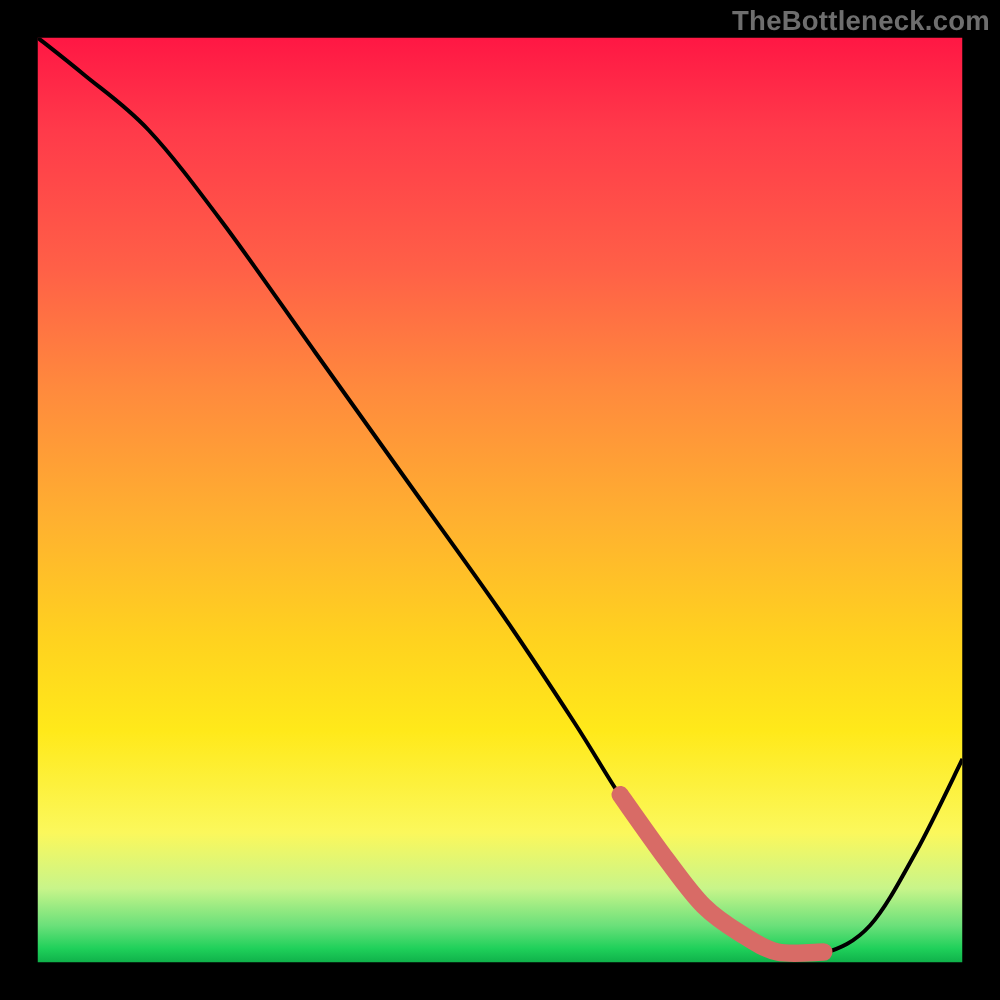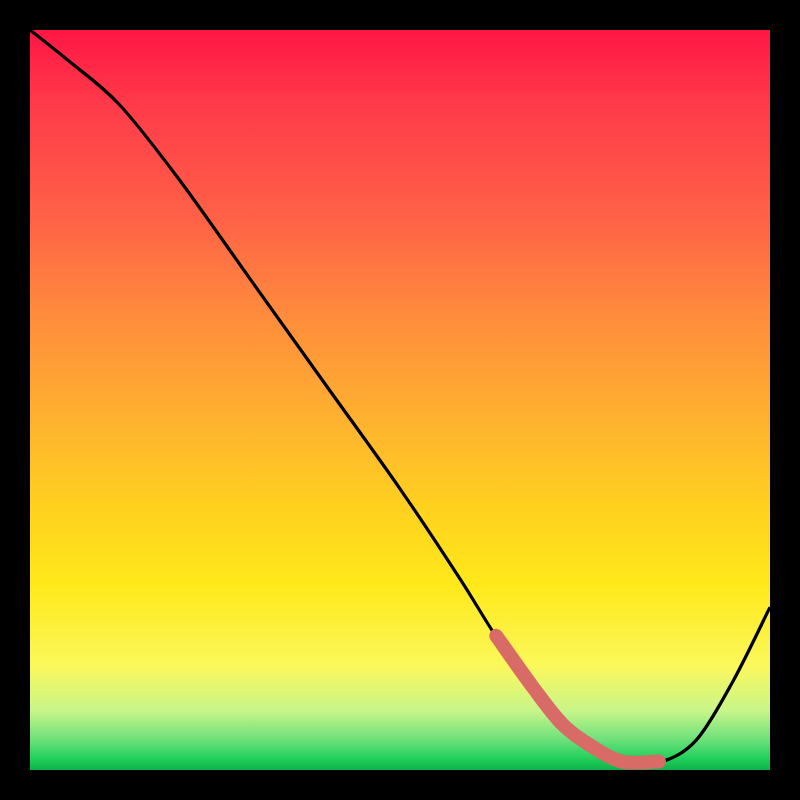--- a/index.html
+++ b/index.html
@@ -65,20 +65,21 @@
     fill: none;
     stroke: #d86b66;
     stroke-width: 14;
     stroke-linecap: round;
   }
 </style>
 </head>
 <body>
 
 <div class="frame">
+  <div class="watermark">TheBottleneck.com</div>
 
   <div class="plot-area">
     <div class="gradient"></div>
 
     <svg class="curve" viewBox="0 0 740 740" preserveAspectRatio="none">
       <path id="main-path" class="main-line" d="M 0,0 C 6.166666666666667,4.933333333333337 22.200000000000003,17.266666666666687 37,29.600000000000023 C 51.8,41.93333333333336 70.3,54.266666666666666 88.8,74 C 107.3,93.73333333333333 125.8,118.4 148,148 C 170.2,177.6 197.33333333333334,217.06666666666663 222,251.59999999999997 C 246.66666666666666,286.1333333333333 271.3333333333333,320.66666666666663 296,355.2 C 320.6666666666667,389.73333333333335 347.8,426.73333333333335 370,458.8 C 392.2,490.8666666666667 413.16666666666663,522.9333333333334 429.2,547.6 C 445.23333333333335,572.2666666666667 453.8666666666667,588.3 466.2,606.8 C 478.5333333333333,625.3 492.1,643.8 503.20000000000005,658.6 C 514.3000000000001,673.4000000000001 522.9333333333333,685.7333333333333 532.8,695.6 C 542.6666666666666,705.4666666666667 552.5333333333333,711.6333333333333 562.4,717.8 C 572.2666666666667,723.9666666666666 580.9,730.1333333333333 592,732.6 C 603.1,735.0666666666667 616.6666666666666,736.3000000000001 629,732.6 C 641.3333333333334,728.9 653.6666666666666,723.9666666666667 666,710.4 C 678.3333333333334,696.8333333333333 690.6666666666666,673.4000000000001 703,651.2 C 715.3333333333334,629 733.8333333333334,589.5333333333334 740,577.2"></path>
       <path id="accent-path" class="bottom-accent" d="M 466.2,605.8 C 472.3666666666667,614.4333333333333 492.1,642.8 503.20000000000005,657.6 C 514.3000000000001,672.4000000000001 522.9333333333333,684.7333333333333 532.8,694.6 C 542.6666666666666,704.4666666666667 552.5333333333333,710.6333333333333 562.4,716.8 C 572.2666666666667,722.9666666666666 580.9,729.1333333333333 592,731.6 C 603.1,734.0666666666667 622.8333333333334,731.6 629,731.6"></path>
     </svg>
   </div>
 </div>

